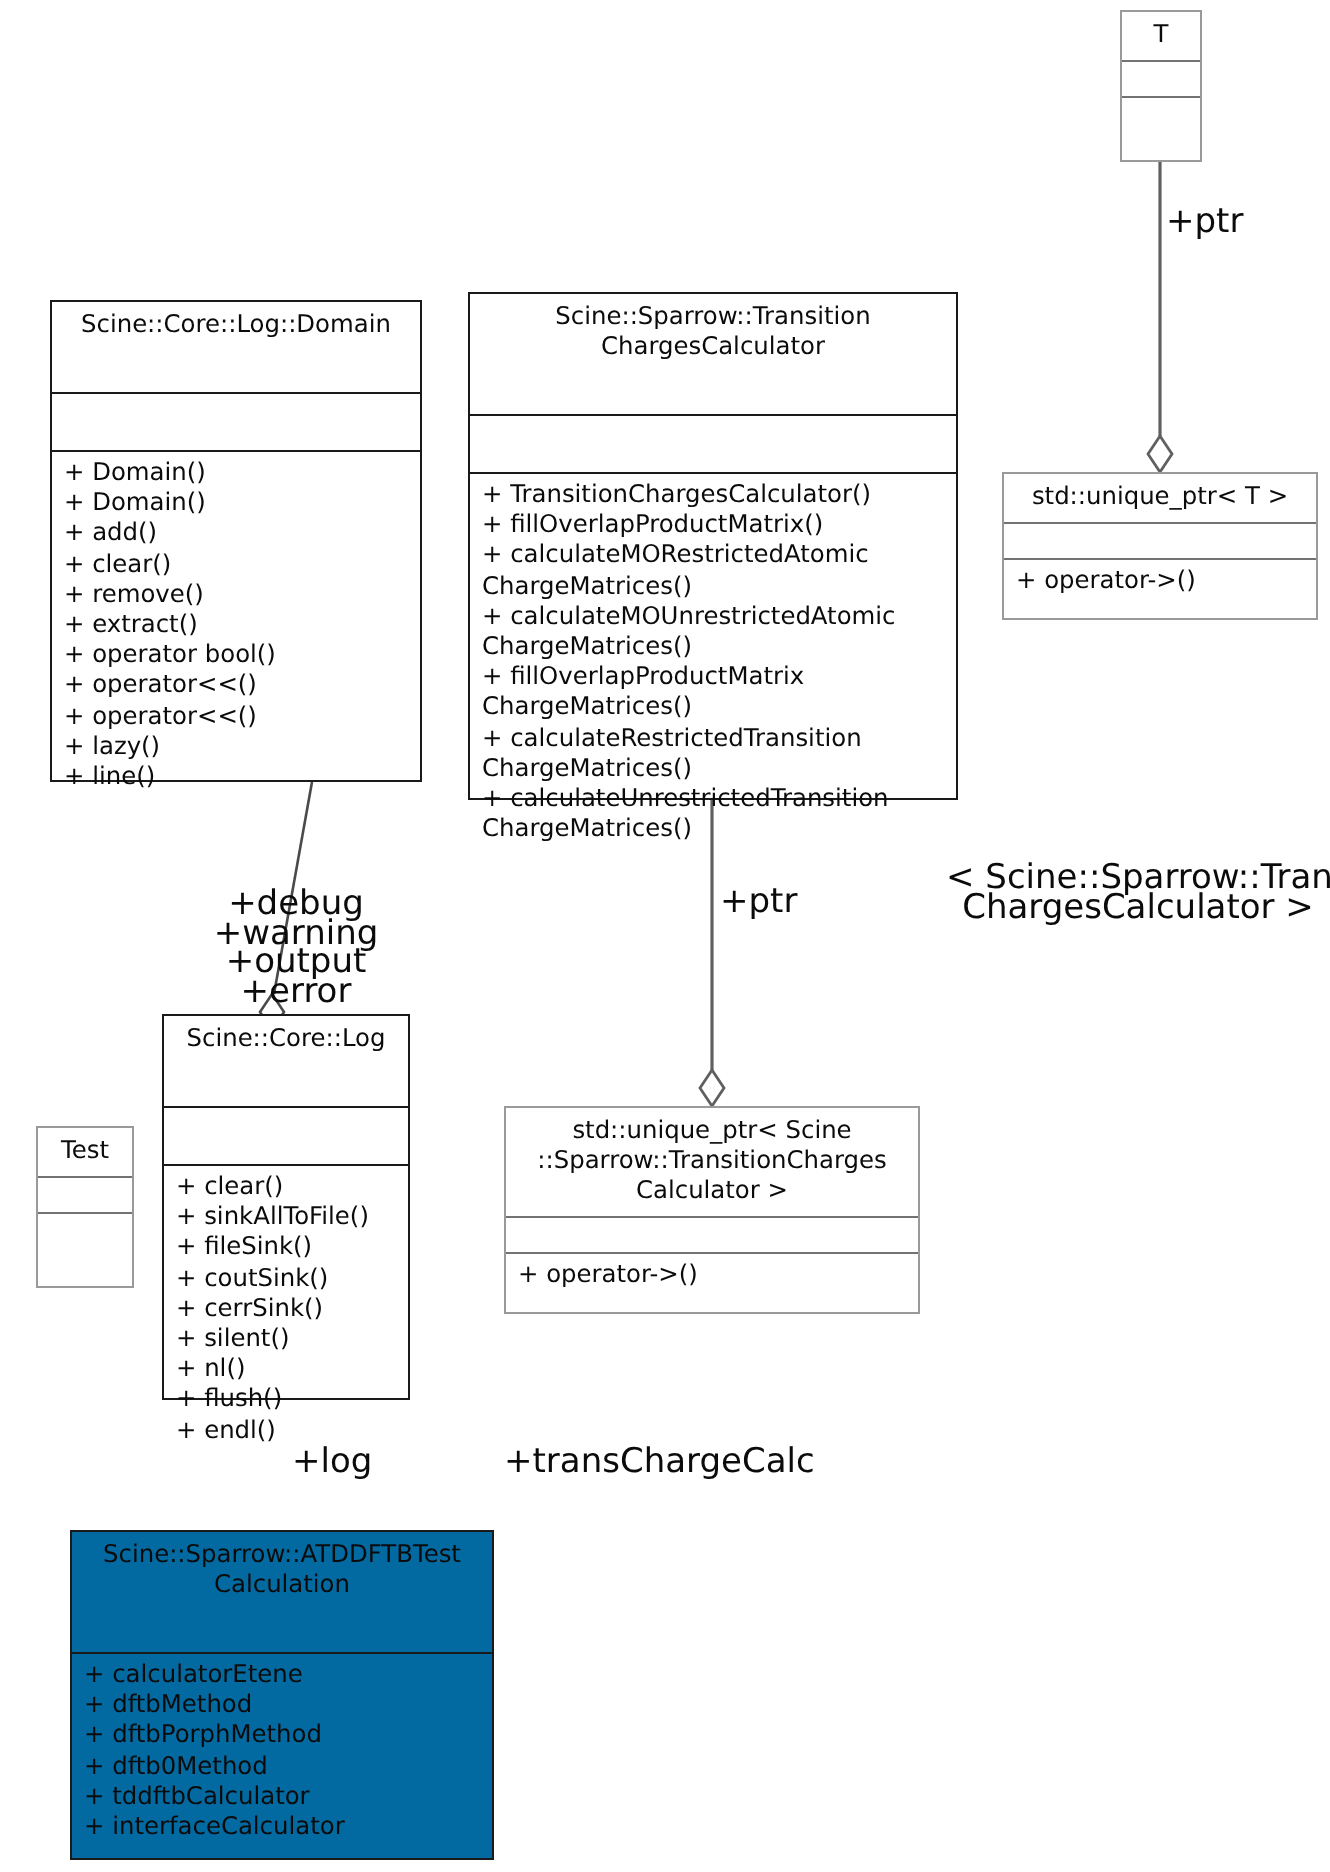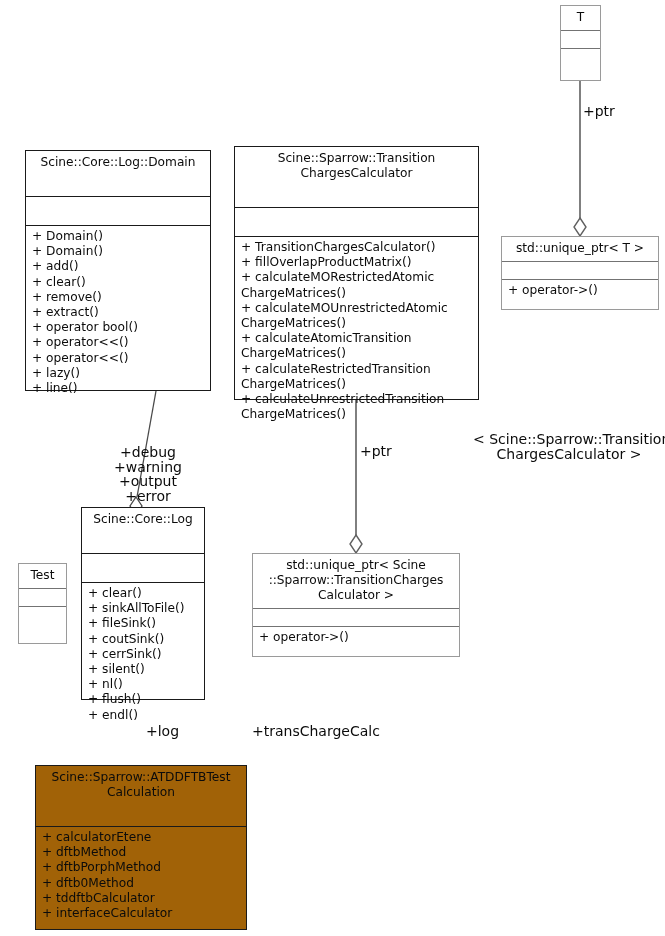--- a/index.html
+++ b/index.html
@@ -31,21 +31,21 @@
     background: #ffffff;
     border: 1px solid #9a9a9a;
     display: flex;
     flex-direction: column;
   }
   .uml-box.strong {
     border: 1px solid #1a1a1a;
     gap: 21px;
   }
   .uml-box.filled {
-    background: #a16207;
+    background: #0369a1;
   }
   .sec {
     box-sizing: border-box;
     padding: 3px 5px 4px 5px;
   }
   .sec + .sec {
     border-top: 1px solid #737373;
   }
   .strong .sec + .sec {
     border-top: 1px solid #1a1a1a;
@@ -65,21 +65,21 @@
     padding-left: 6px;
   }
   .sec-empty {
     height: 18px;
   }
   .sec-row {
     white-space: pre-wrap;
   }
   .edge-label {
     position: absolute;
-    font-size: 14px;
+    font-size: 17px;
     line-height: 14.6px;
     color: #0b0b0b;
     white-space: pre;
   }
   .edge-label.center {
     text-align: center;
   }
   .edge-label.right {
     text-align: center;
   }
@@ -170,21 +170,21 @@
     <div class="sec sec-title">Scine::Sparrow::Transition
 ChargesCalculator</div>
     <div class="sec sec-attrs sec-empty"></div>
     <div class="sec sec-ops">
       <div class="sec-row">+ TransitionChargesCalculator()</div>
       <div class="sec-row">+ fillOverlapProductMatrix()</div>
       <div class="sec-row">+ calculateMORestrictedAtomic
 ChargeMatrices()</div>
       <div class="sec-row">+ calculateMOUnrestrictedAtomic
 ChargeMatrices()</div>
-      <div class="sec-row">+ calculateAtomicTransition
+      <div class="sec-row">+ fillOverlapProductMatrix
 ChargeMatrices()</div>
       <div class="sec-row">+ calculateRestrictedTransition
 ChargeMatrices()</div>
       <div class="sec-row">+ calculateUnrestrictedTransition
 ChargeMatrices()</div>
     </div>
   </div>
 
   <div class="uml-box strong" style="left:81px; top:507px; width:124px; height:193px;">
     <div class="sec sec-title">Scine::Core::Log</div>

